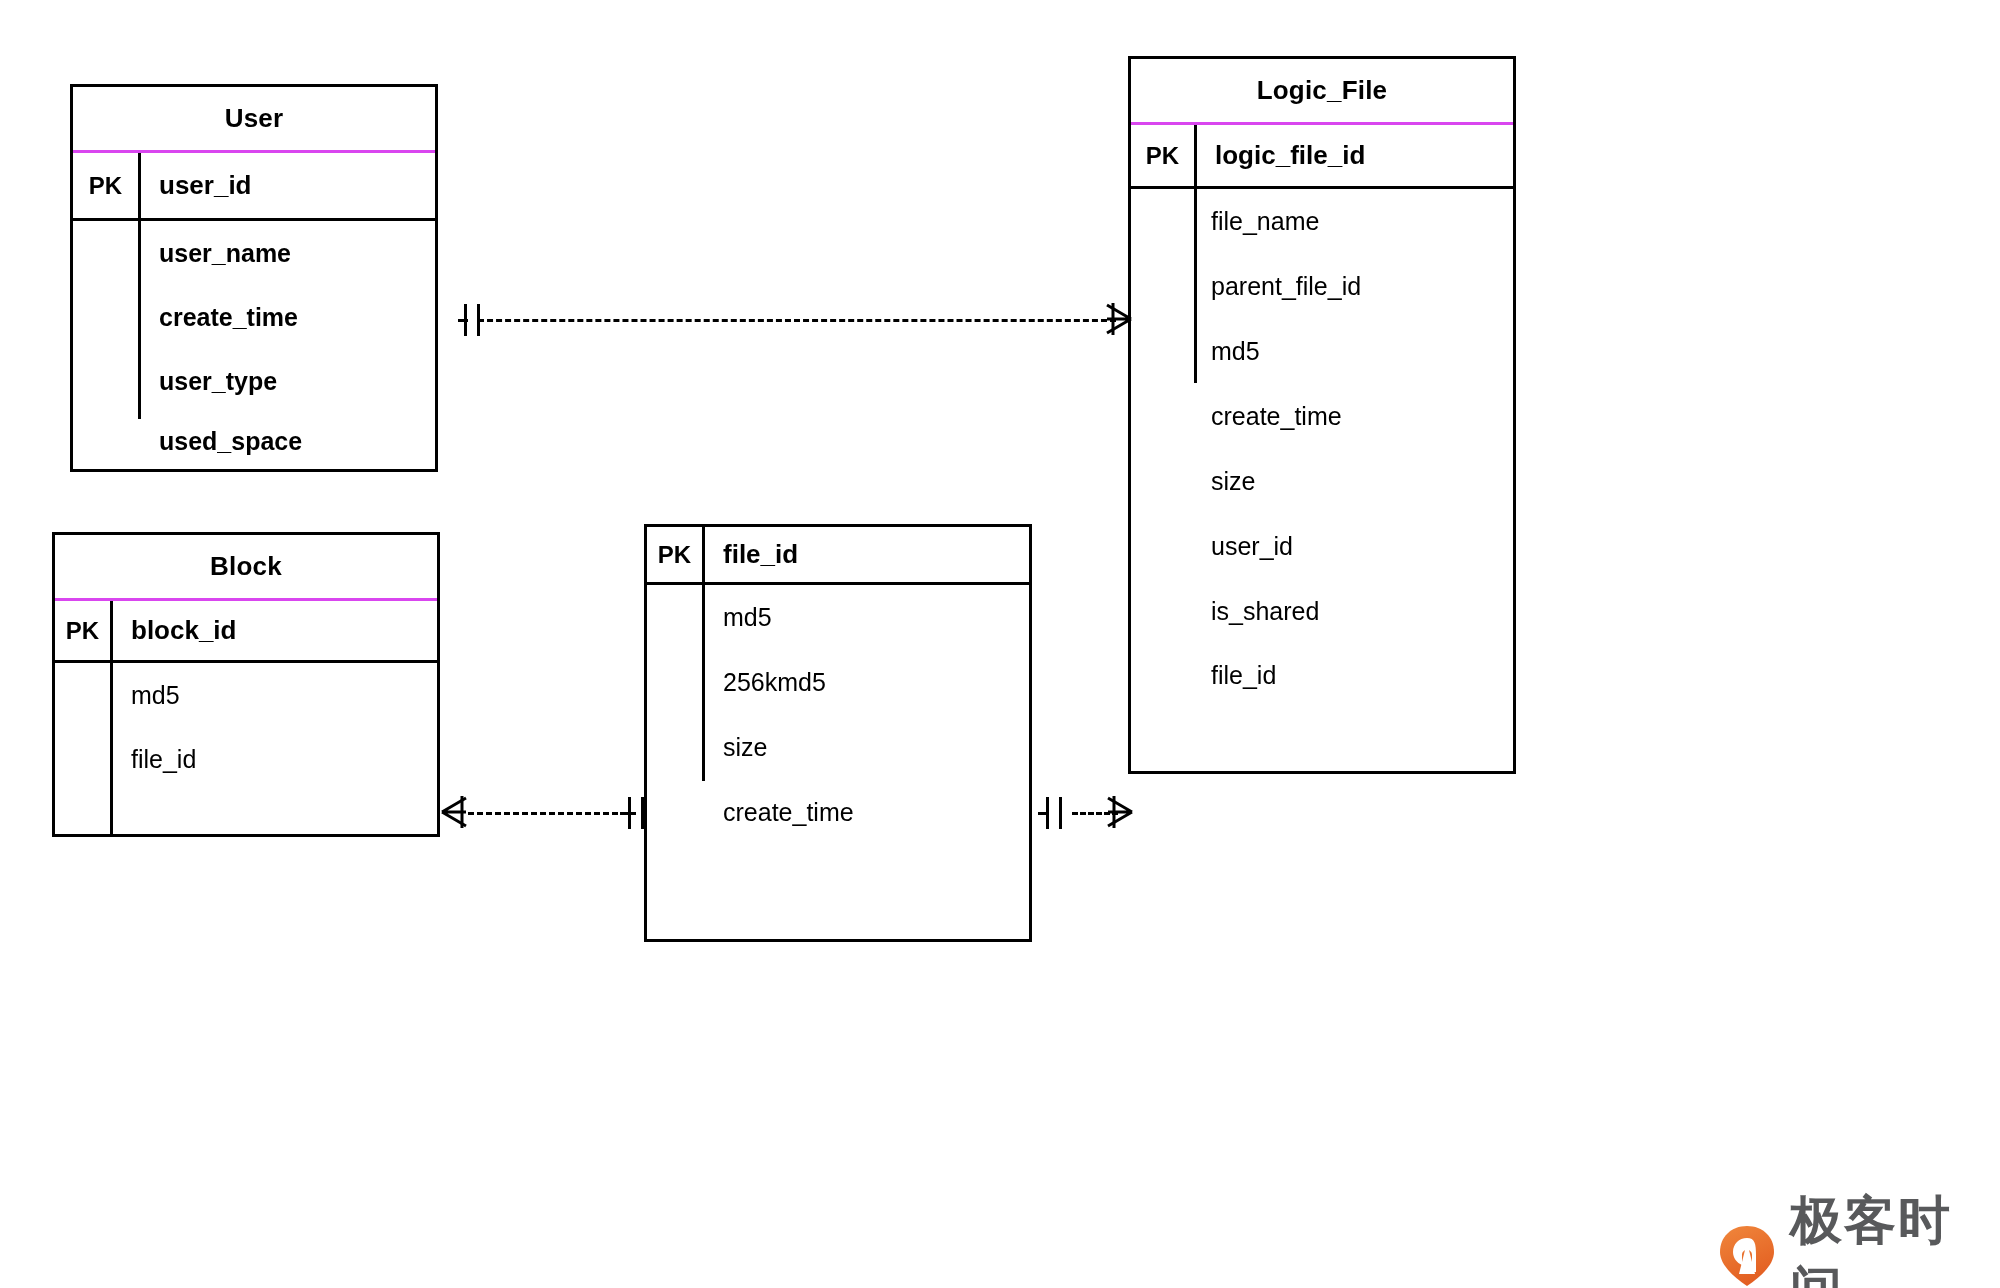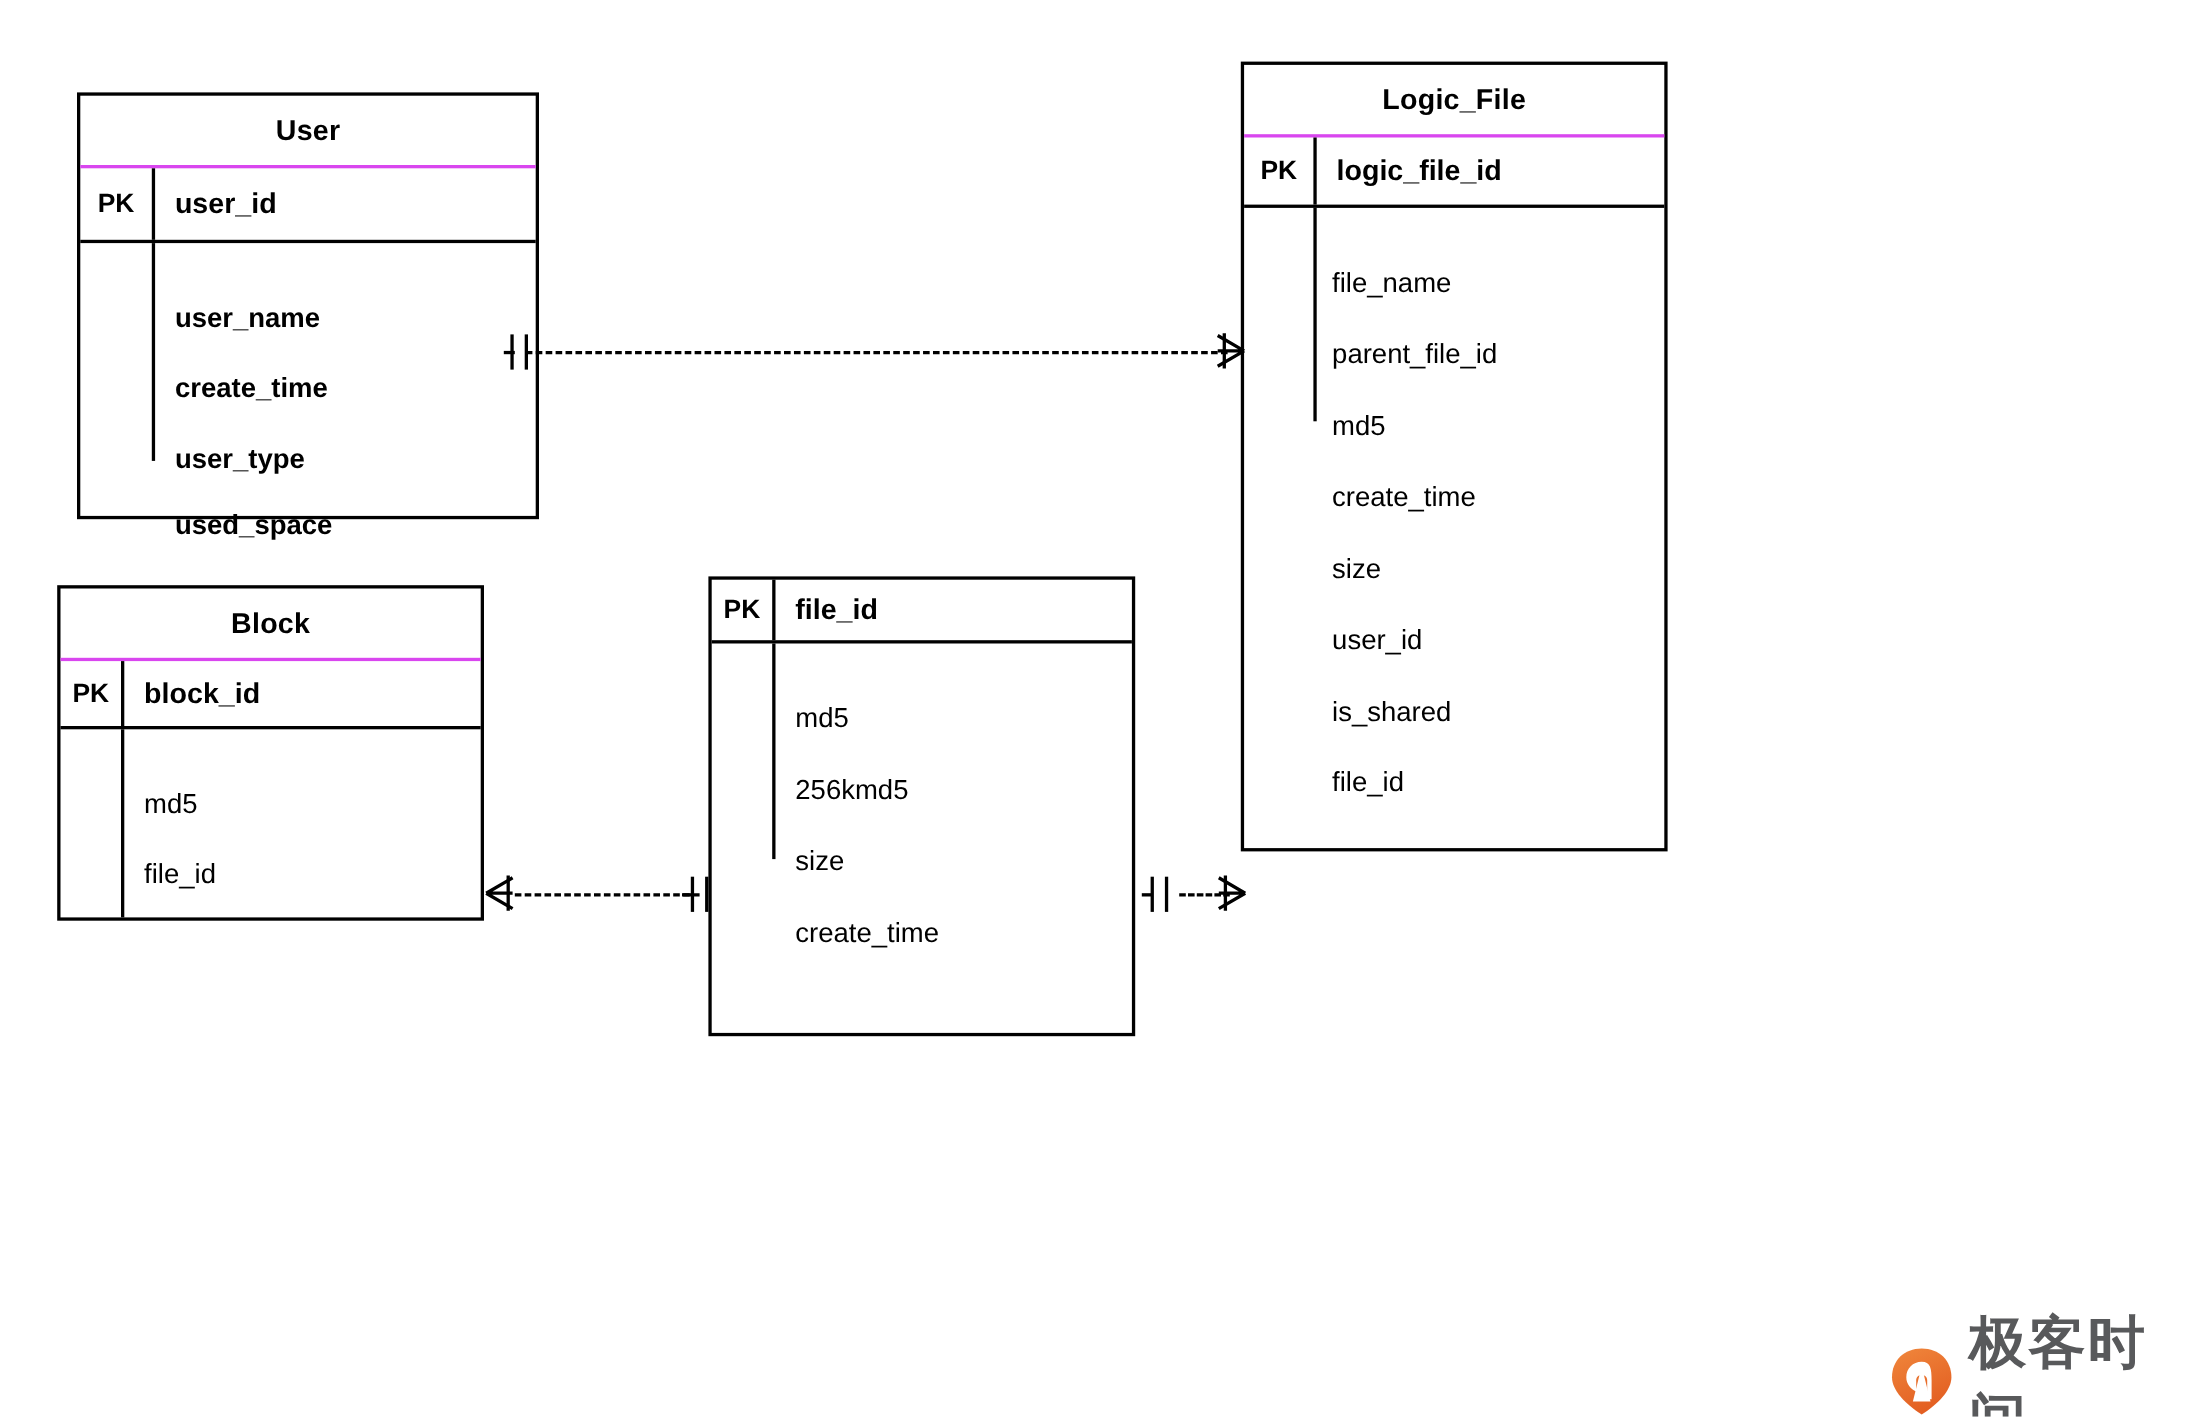--- a/index.html
+++ b/index.html
@@ -69,21 +69,20 @@
     top: 0;
     border-right: 3px solid #000000;
     box-sizing: border-box;
   }
   .attr-list {
     position: absolute;
     top: 0;
     bottom: 0;
     right: 0;
     box-sizing: border-box;
-    margin-top: 36px;
   }
   .attr {
     font-size: 25px;
     color: #000000;
     display: flex;
     align-items: center;
     box-sizing: border-box;
   }
 
   
@@ -119,21 +118,21 @@
     color: #58595b;
     letter-spacing: 2px;
     font-family: "DejaVu Sans", sans-serif;
   }
 </style>
 </head>
 <body>
 
 <div id="canvas">
 
-  <div class="entity" style="left:70px; top:84px; width:420px; height:388px;">
+  <div class="entity" style="left:70px; top:84px; width:368px; height:388px;">
     <div class="entity-title" style="height:66px;">User</div>
     <div class="pk-row" style="height:68px;">
       <div class="pk-label" style="width:68px;">PK</div>
       <div class="pk-name">user_id</div>
     </div>
     <div class="attr-body" style="height:248px;">
       <div class="attr-gutter" style="left:0; width:68px; height:198px;"></div>
       <div class="attr-list" style="left:68px;font-weight:bold;">
         <div class="attr" style="height:64px; padding-left:18px;">user_name</div>
         <div class="attr" style="height:64px; padding-left:18px;">create_time</div>

